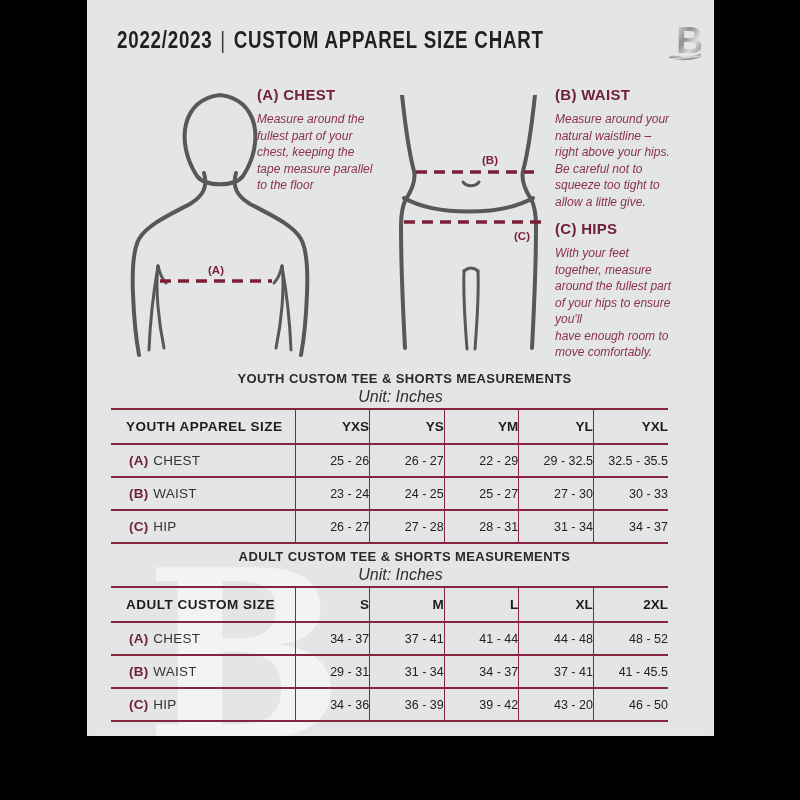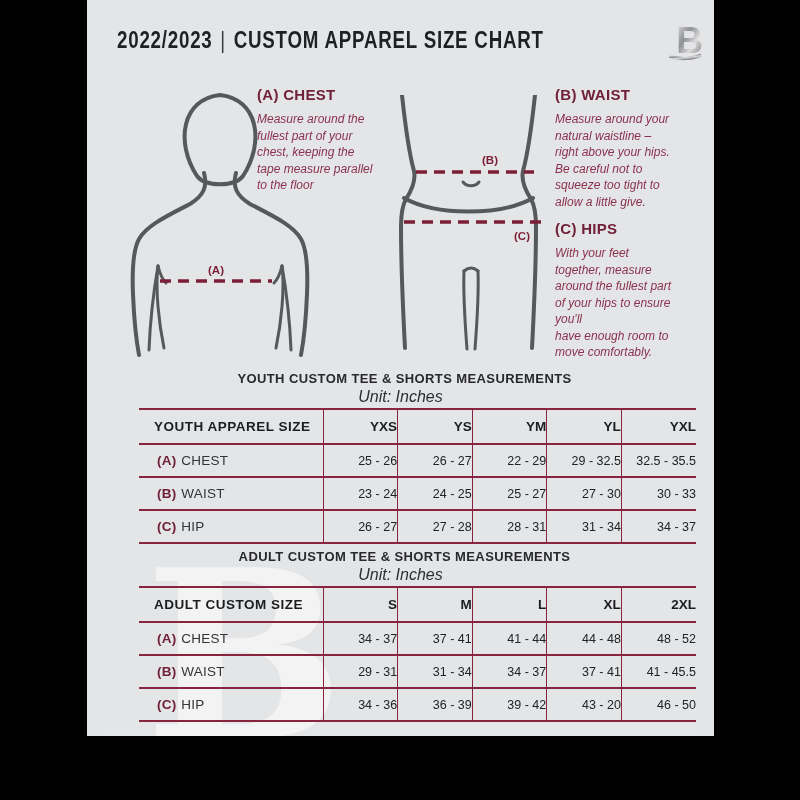--- a/index.html
+++ b/index.html
@@ -52,21 +52,21 @@
     position:absolute;left:4px;width:627px;text-align:center;z-index:2;
     font-size:13px;font-weight:bold;color:#28292b;letter-spacing:0.4px;
   }
   .section-sub{
     position:absolute;left:0;width:627px;text-align:center;z-index:2;
     font-size:16px;font-style:italic;color:#2e2f31;
   }
   .yt-title{top:371px;} .yt-sub{top:388px;}
   .ad-title{top:549px;text-align:center;} .ad-sub{top:566px;}
   .sz-table{
-    position:absolute;left:52px;width:557px;border-collapse:collapse;
+    position:absolute;left:24px;width:557px;border-collapse:collapse;
     table-layout:fixed;z-index:2;
   }
   .yt-table{top:408px;} .ad-table{top:586px;}
   .sz-table td{
     border-top:2px solid var(--maroon-border);
     border-bottom:2px solid var(--maroon-border);
     height:31px;text-align:right;font-size:12.5px;color:#212224;
     padding:0;overflow:hidden;
   }
   .sz-table td + td{border-left:1.5px solid var(--maroon-border);}

